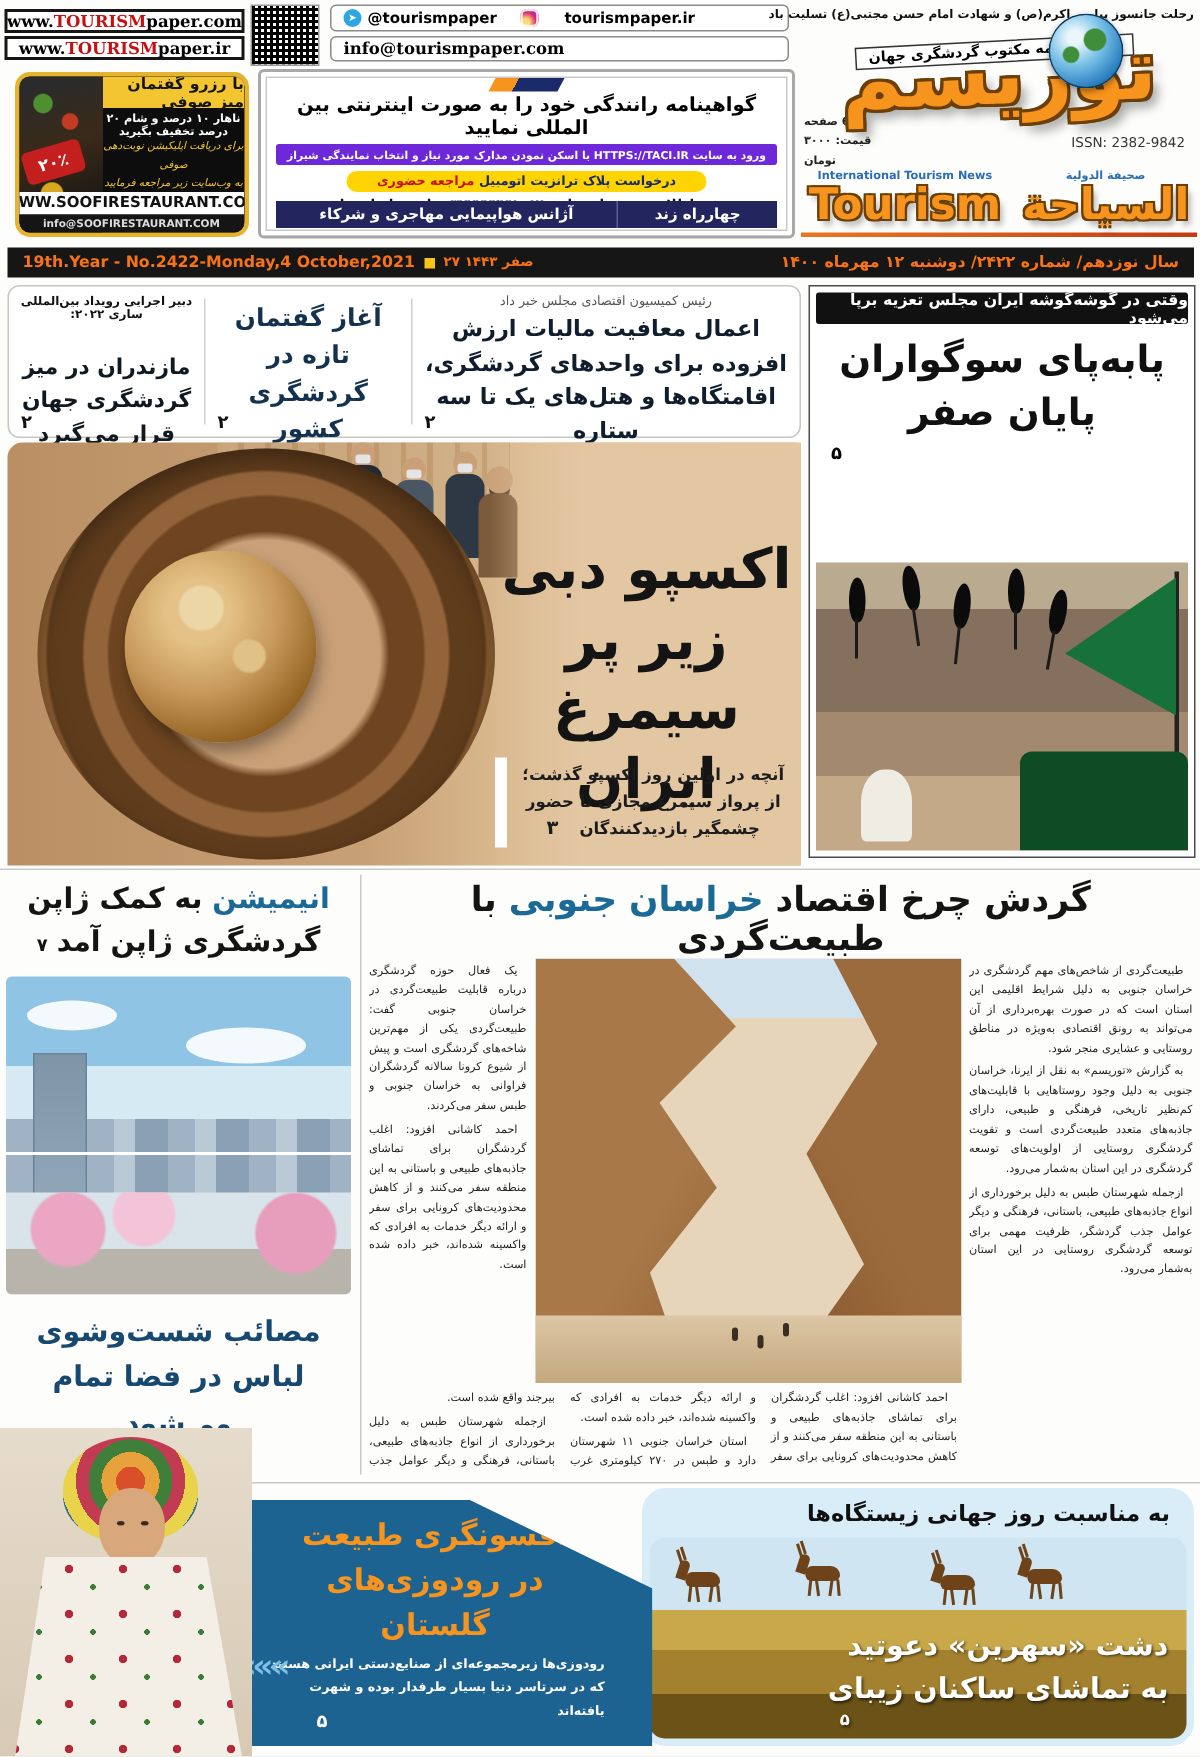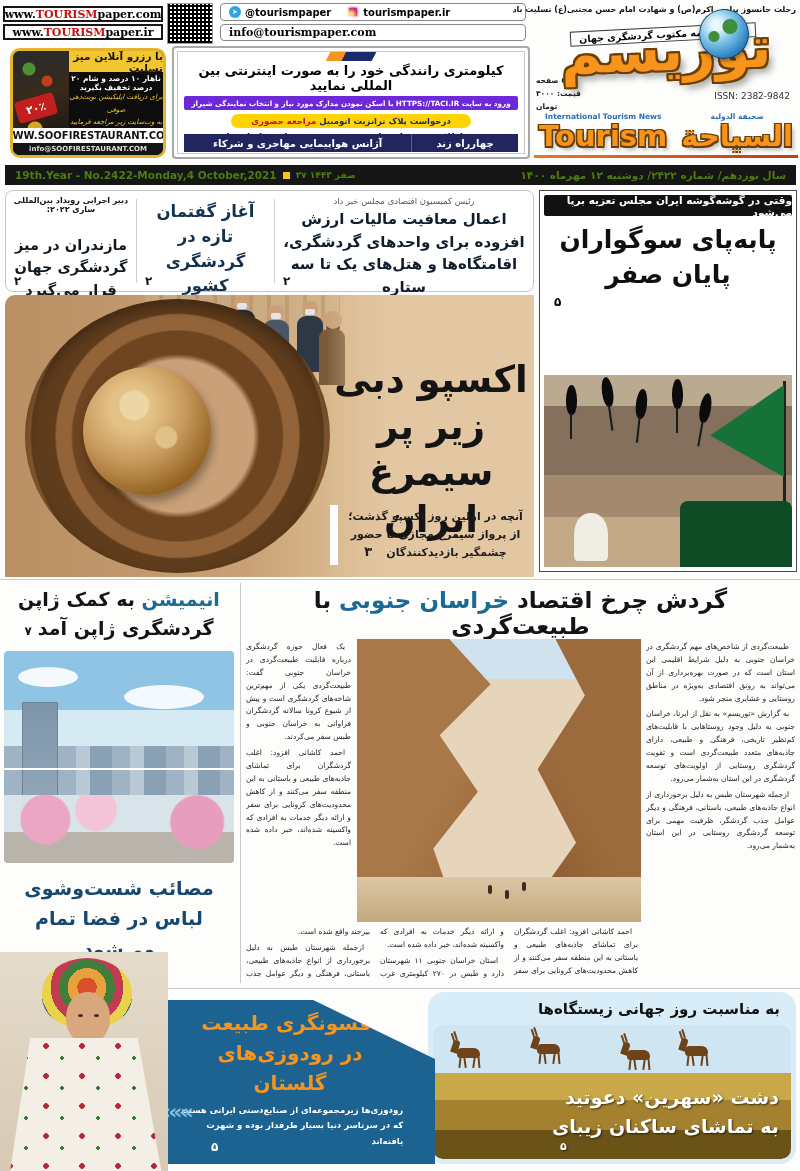--- a/index.html
+++ b/index.html
@@ -55,21 +55,21 @@
       box-shadow:0 2px 4px rgba(0,0,0,.4),inset 0 0 0 1px #0d3a5c}
   .mh-pp{position:absolute;left:2px;top:74px;width:52px;text-align:left;font:bold 7.5px "DejaVu Sans",sans-serif;color:#222;line-height:1.7;direction:rtl}
   .mh-issn{position:absolute;right:8px;top:90px;font:9px "DejaVu Sans",sans-serif;color:#333;direction:ltr}
   .mh-logo2{position:absolute;left:0;right:0;top:104px;height:46px;display:flex;align-items:flex-end;justify-content:center;gap:14px;z-index:2}
   .mh-l2-group{text-align:center}
   .mh-l2-label{font:bold 7.5px "DejaVu Sans",sans-serif;color:#2a6fb5;display:block}
   .mh-l2-big{font:bold 29px "DejaVu Sans",sans-serif;color:#f7941d;line-height:1.05;display:block;
       text-shadow:1.5px 1.5px 0 #6b3f05,-1.5px 1.5px 0 #6b3f05,1.5px -1.5px 0 #6b3f05,-1.5px -1.5px 0 #6b3f05,3px 4px 4px rgba(0,0,0,.3)}
   .mh-underline{position:absolute;left:0;right:0;top:154px;height:3px;background:linear-gradient(90deg,#e87722,#c43c12)}
   
-  .datebar{width:791px;height:20px;background:#161616;color:#4d7c0f;display:flex;align-items:center;justify-content:space-between;padding:0 10px;direction:ltr}
+  .datebar{width:791px;height:20px;background:#161616;color:#f97316;display:flex;align-items:center;justify-content:space-between;padding:0 10px;direction:ltr}
   .db-left{display:flex;align-items:center;gap:6px;font:bold 10.5px "DejaVu Sans",sans-serif}
   .db-sq{width:7px;height:7px;background:#f5c518;display:inline-block}
   .db-hijri{font:bold 9px "DejaVu Sans",sans-serif}
   .db-right{font:bold 10.5px "DejaVu Sans",sans-serif}
   
   .headrow{width:529px;height:102px;border:1px solid #c6c6c6;border-radius:8px;display:flex;background:#fff}
   .hr-cell{position:relative;padding:5px 6px;text-align:center}
   .hr-div{width:1px;background:#cfcfcf;margin:8px 0}
   .hr-kicker{font:8.5px "DejaVu Sans",sans-serif;color:#555}
   .hr-tax-head{font:bold 15px "DejaVu Sans",sans-serif;color:#0f1d2c;line-height:1.5;margin-top:2px}
@@ -187,46 +187,46 @@
     <span><span>www.</span><span class="wb-r">TOURISM</span><span>paper.ir</span></span>
   </div>
   <div class="abs qr" style="left:167px;top:3px"></div>
 
   <div class="abs contact" style="left:220px;top:3px">
     <div class="ct-row1">
       <span style="display:inline-flex;align-items:center;gap:4px">
           <span class="tg-ic">➤</span>
           <span>@tourismpaper</span>
         </span>
-      <span style="display:inline-flex;align-items:center;gap:4px">
+      <span style="display:inline-flex;align-items:center;gap:17px">
           <span class="ig-ic"></span>
           <span>tourismpaper.ir</span>
         </span>
     </div>
     <div class="ct-row2">
         <span>info@tourismpaper.com</span>
       </div>
   </div>
 
   <div class="abs soofi" style="left:10px;top:48px">
     <div class="sf-photo"></div>
     <div class="sf-badge">۲۰٪</div>
-    <div class="sf-title">با رزرو آنلاین میز تسلیت</div>
+    <div class="sf-title">با رزرو گفتمان میز صوفی</div>
     <div class="sf-line1">ناهار ۱۰ درصد و شام ۲۰ درصد تخفیف بگیرید</div>
     <div class="sf-line2">
         <span style="display:block">برای دریافت اپلیکیشن نوبت‌دهی صوفی</span>
         <span style="display:block">به وب‌سایت زیر مراجعه فرمایید</span>
       </div>
     <div class="sf-site">WWW.SOOFIRESTAURANT.COM</div>
     <div class="sf-email">info@SOOFIRESTAURANT.COM</div>
   </div>
 
   <div class="abs license" style="left:172px;top:46px">
     <div class="lc-logo"></div>
-    <div class="lc-title">کیلومتری رانندگی خود را به صورت اینترنتی بین المللی نمایید</div>
+    <div class="lc-title">گواهینامه رانندگی خود را به صورت اینترنتی بین المللی نمایید</div>
     <div class="lc-bar1">ورود به سایت HTTPS://TACI.IR با اسکن نمودن مدارک مورد نیاز و انتخاب نمایندگی شیراز</div>
     <div class="lc-bar2"><span>درخواست پلاک ترانزیت اتومبیل</span> <span class="lc-accent">مراجعه حضوری</span></div>
     <div class="lc-phone">جهت اطلاع بیشتر با شماره ۰۷۱-۳۲۲۲۷۴۲۷ تماس حاصل نمایید</div>
     <div class="lc-footer">
       <div class="lc-f-right">چهارراه زند</div>
       <div class="lc-f-left">آژانس هواپیمایی مهاجری و شرکاء</div>
     </div>
   </div>
 
   <div class="abs masthead" style="left:534px;top:1px">

